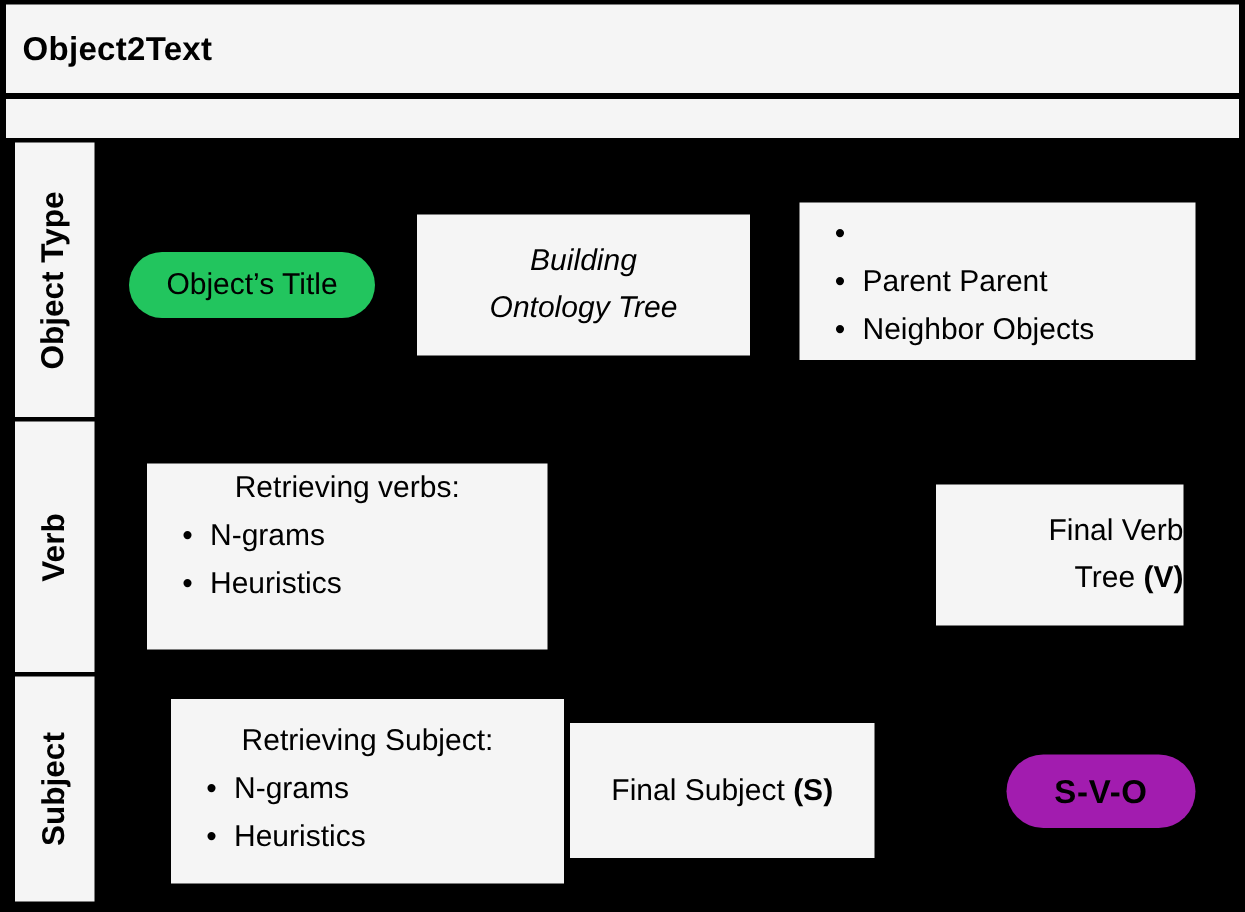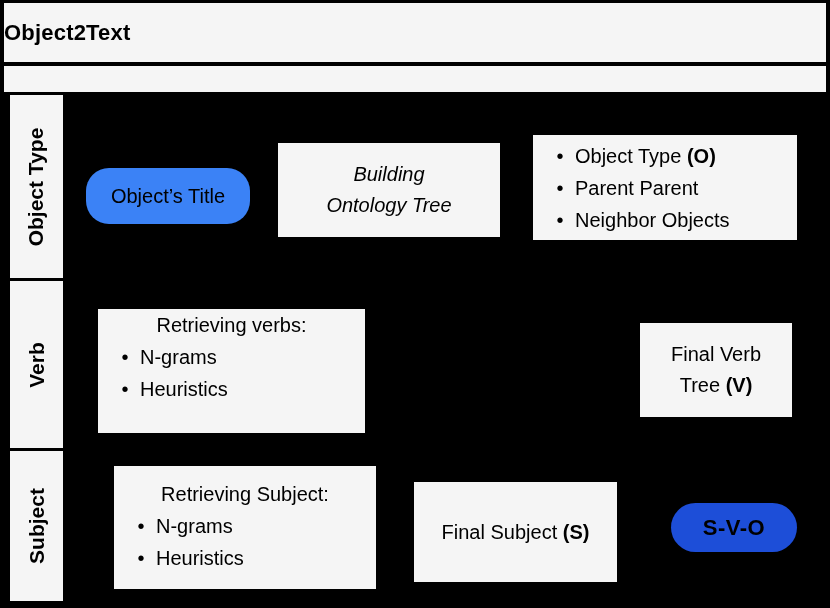--- a/index.html
+++ b/index.html
@@ -11,20 +11,21 @@
     font-family: "Liberation Sans", sans-serif;
     color: #000;
     overflow: hidden;
   }
   .panel { position: absolute; background: #f5f5f5; box-sizing: border-box; }
 
   
   .header-bar {
     left: 4px; top: 3px; width: 822px; height: 59px;
     display: flex; align-items: center;
+    padding-left: 11px;
   }
   .header-bar .title { font-size: 22px; font-weight: 700; letter-spacing: 0.2px; }
   .header-strip { left: 4px; top: 66px; width: 822px; height: 26px; }
 
   
   .side-label {
     display: flex; align-items: center; justify-content: center;
   }
   .side-label span {
     transform: rotate(-90deg);
@@ -44,44 +45,44 @@
     font-size: 20px; line-height: 31px;
   }
 
   
   .pill {
     position: absolute;
     display: flex; align-items: center; justify-content: center;
     font-size: 20px;
   }
   .pill-title {
-    left: 86px; top: 168px; width: 164px; height: 56px;
-    background: #3b82f6; border-radius: 23px;
+    left: 86px; top: 168px; width: 164px; height: 44px;
+    background: #22c55e; border-radius: 23px;
   }
   .pill-svo {
     left: 671px; top: 503px; width: 126px; height: 49px;
-    background: #1d4ed8; border-radius: 25px;
+    background: #a21caf; border-radius: 25px;
     font-size: 22px; font-weight: 700; letter-spacing: 0.5px;
   }
 
   
   .box-ontology     { left: 278px; top: 143px; width: 222px; height: 94px; font-style: italic; }
   .box-outputs      { left: 533px; top: 135px; width: 264px; height: 105px;
                       padding-top: 5px; font-size: 20px; line-height: 32px; }
 
   
   .box-verbs        { left: 98px;  top: 309px; width: 267px; height: 124px;
                       font-size: 20px; line-height: 32px; }
   .box-filter       { left: 386px; top: 323px; width: 222px; height: 94px; }
-  .box-finalverb    { left: 640px; top: 323px; width: 152px; height: 94px; }
+  .box-finalverb    { left: 624px; top: 323px; width: 165px; height: 94px; align-items: flex-end; }
 
   
   .box-subjectretr  { left: 98px;  top: 466px; width: 262px; height: 123px;
                       padding-top: 12px; font-size: 20px; line-height: 32px; margin-left: 16px; }
-  .box-finalsubject { left: 414px; top: 482px; width: 203px; height: 100px; }
+  .box-finalsubject { left: 380px; top: 482px; width: 203px; height: 90px; }
 
   
   .list-heading { text-align: center; }
   .bullet-row { display: flex; align-items: baseline; padding-left: 12px; }
   .bullet-row .marker {
     width: 30px; text-align: center; flex: 0 0 30px;
     font-size: 20px;
   }
   b, .bold { font-weight: 700; }
 </style>
@@ -110,21 +111,20 @@
   </div>
 
   <div class="panel center-box box-ontology">
     <span>Building</span>
     <span>Ontology Tree</span>
   </div>
 
   <div class="panel box-outputs">
     <div class="bullet-row">
       <span class="marker">•</span>
-      <span><span>Object Type </span><b>(O)</b></span>
     </div>
     <div class="bullet-row">
       <span class="marker">•</span>
       <span><span>Parent Parent</span><b></b></span>
     </div>
     <div class="bullet-row">
       <span class="marker">•</span>
       <span><span>Neighbor Objects</span><b></b></span>
     </div>
   </div>

